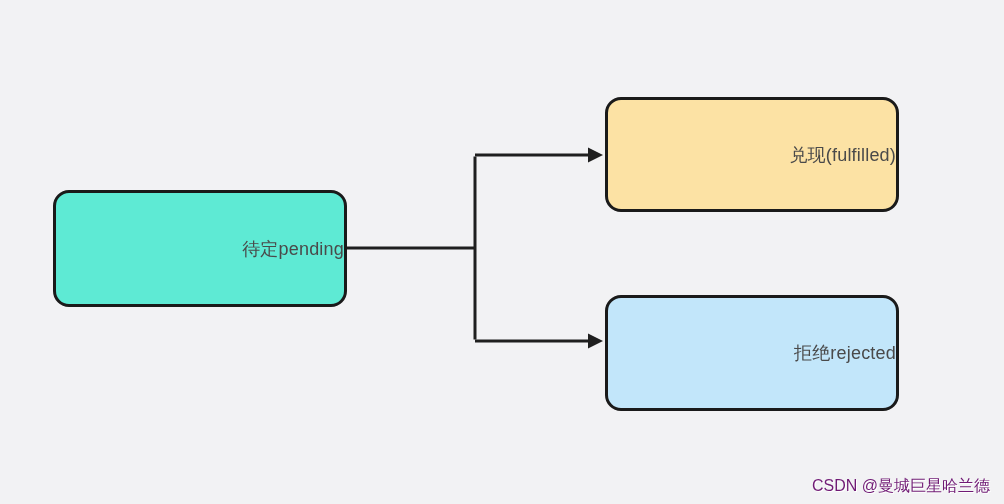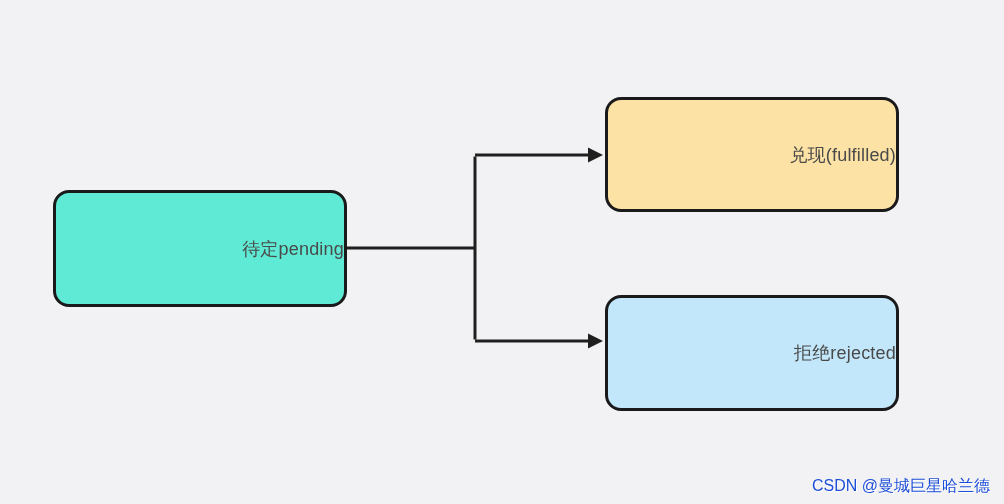--- a/index.html
+++ b/index.html
@@ -56,21 +56,21 @@
     top: 0;
     width: 1004px;
     height: 504px;
     pointer-events: none;
   }
   .watermark {
     position: absolute;
     right: 14px;
     bottom: 7px;
     font-size: 16px;
-    color: #1d4ed8;
+    color: #701a75;
     text-shadow: 1px 1px 0 #ffffff;
   }
 </style>
 </head>
 <body>
 
 <div class="canvas">
 
   <svg class="connectors" viewBox="0 0 1004 504" xmlns="http://www.w3.org/2000/svg">
 

